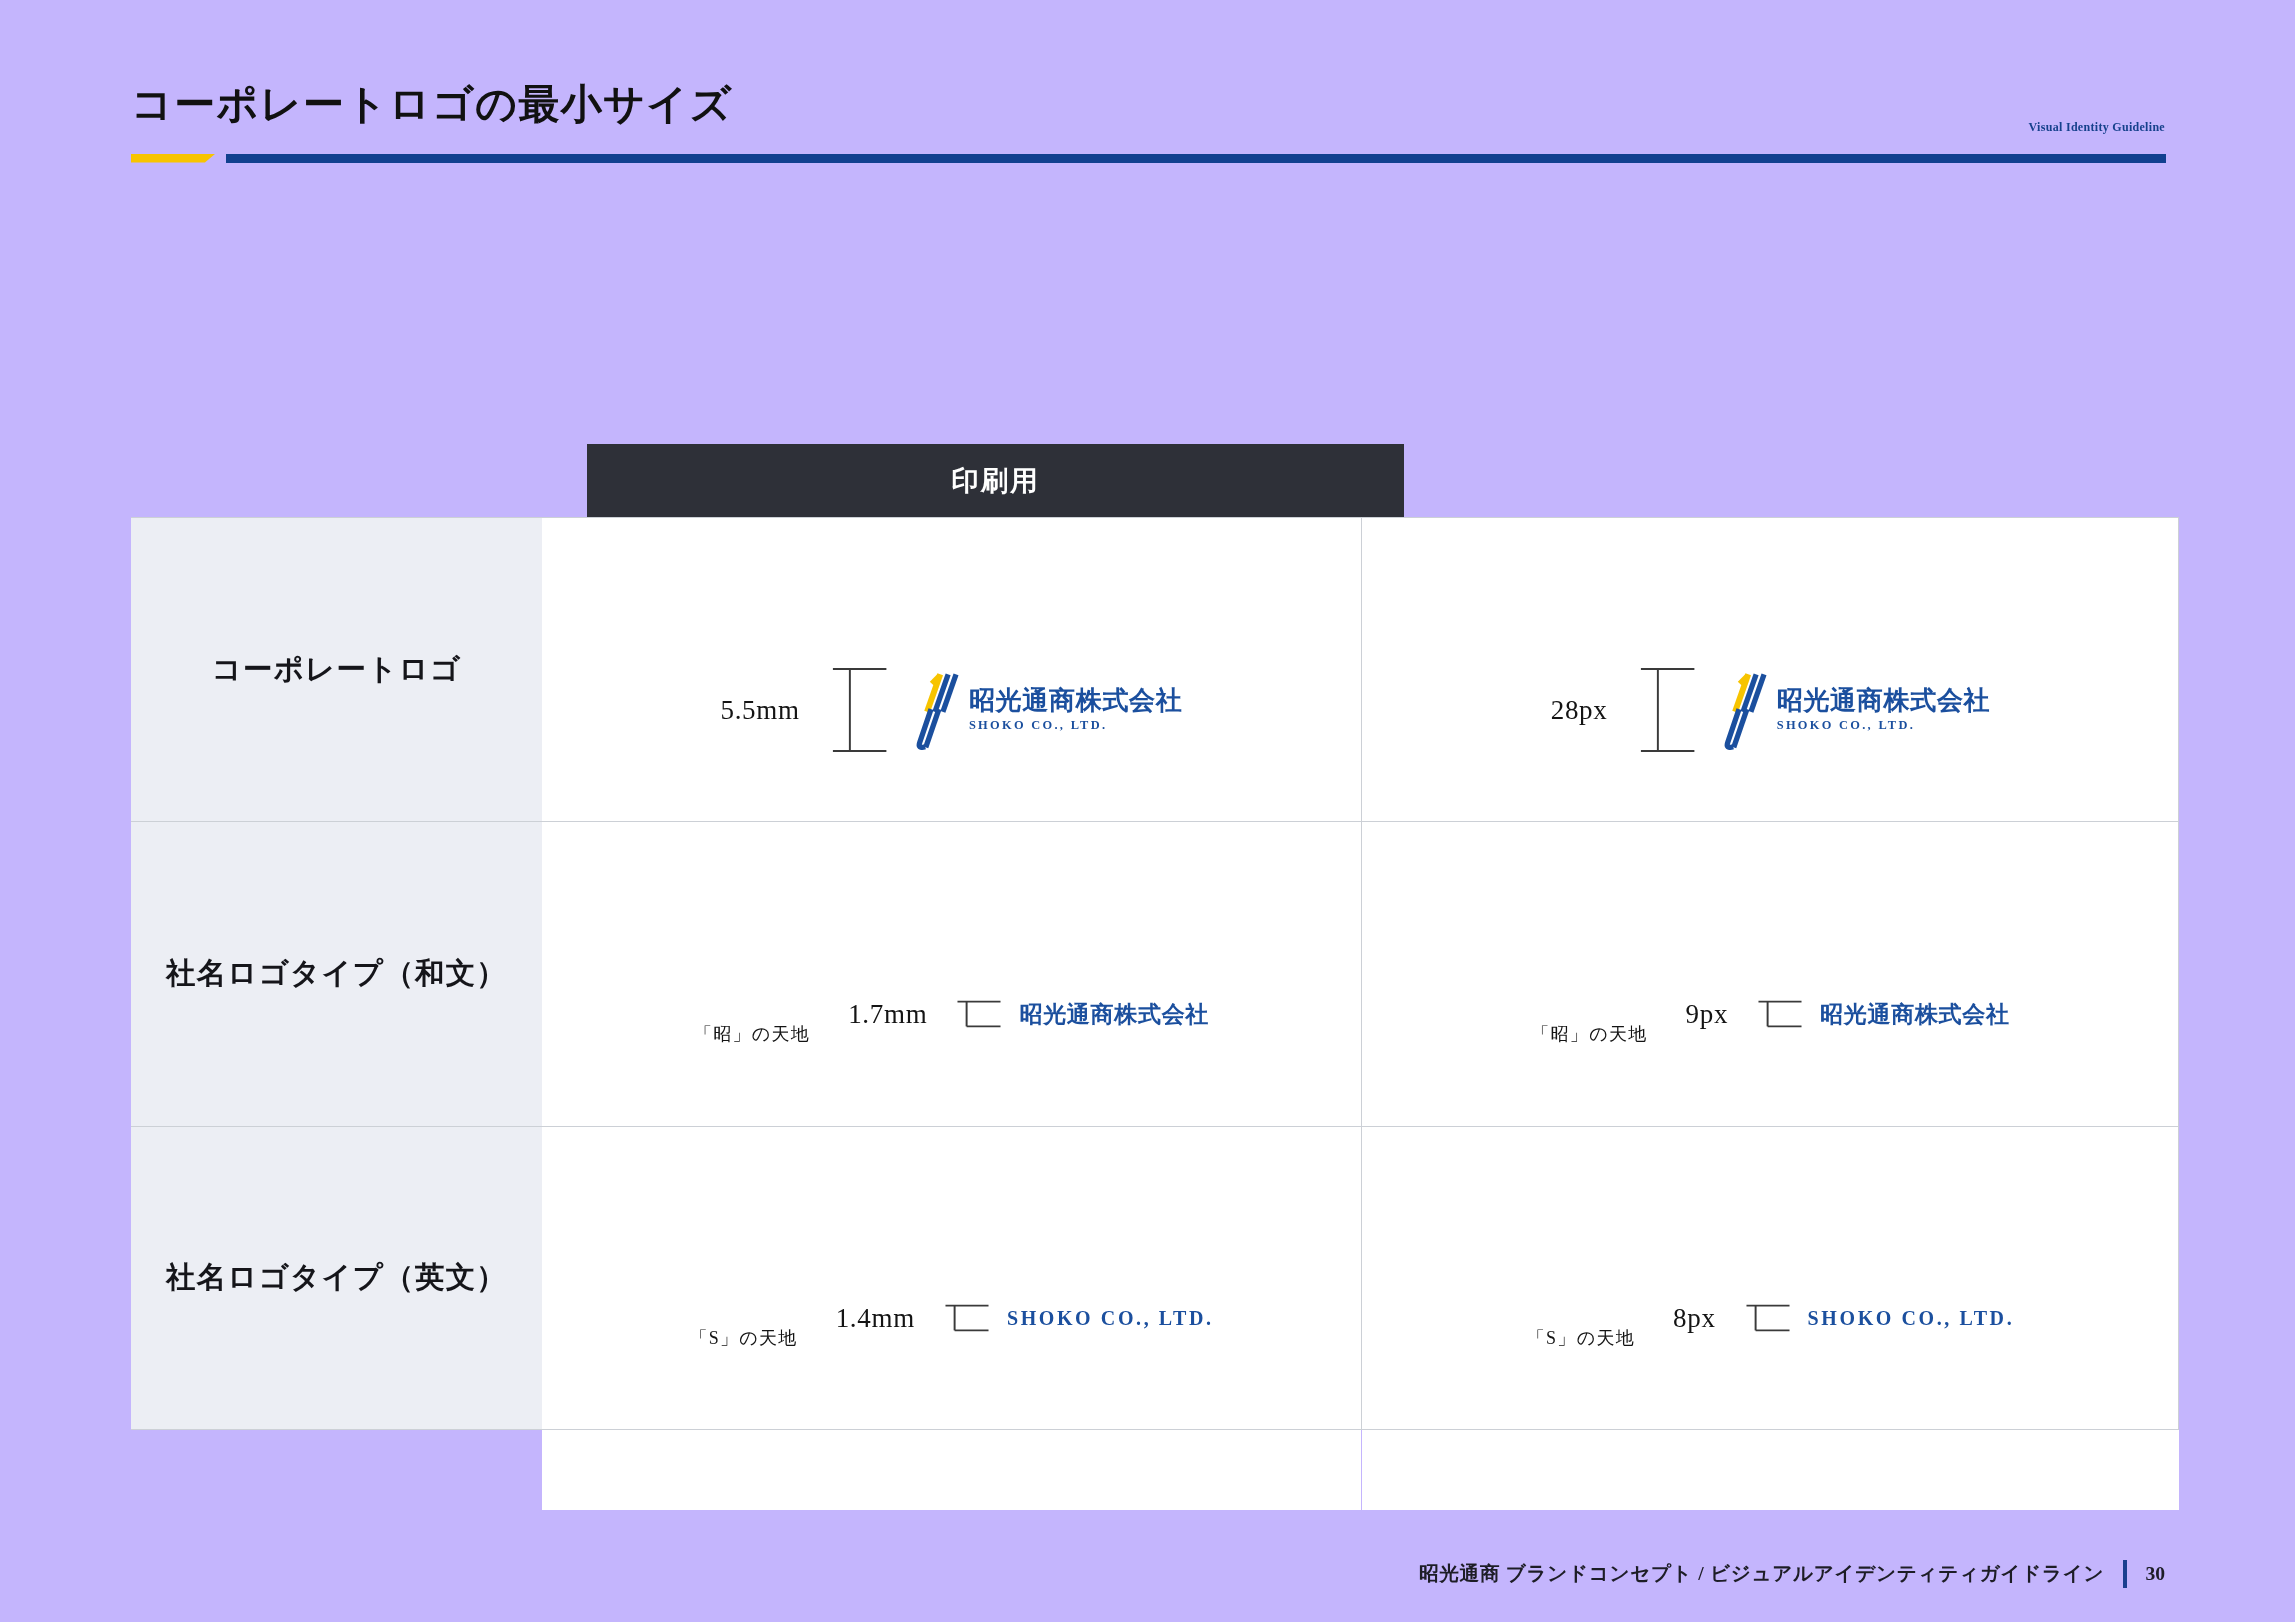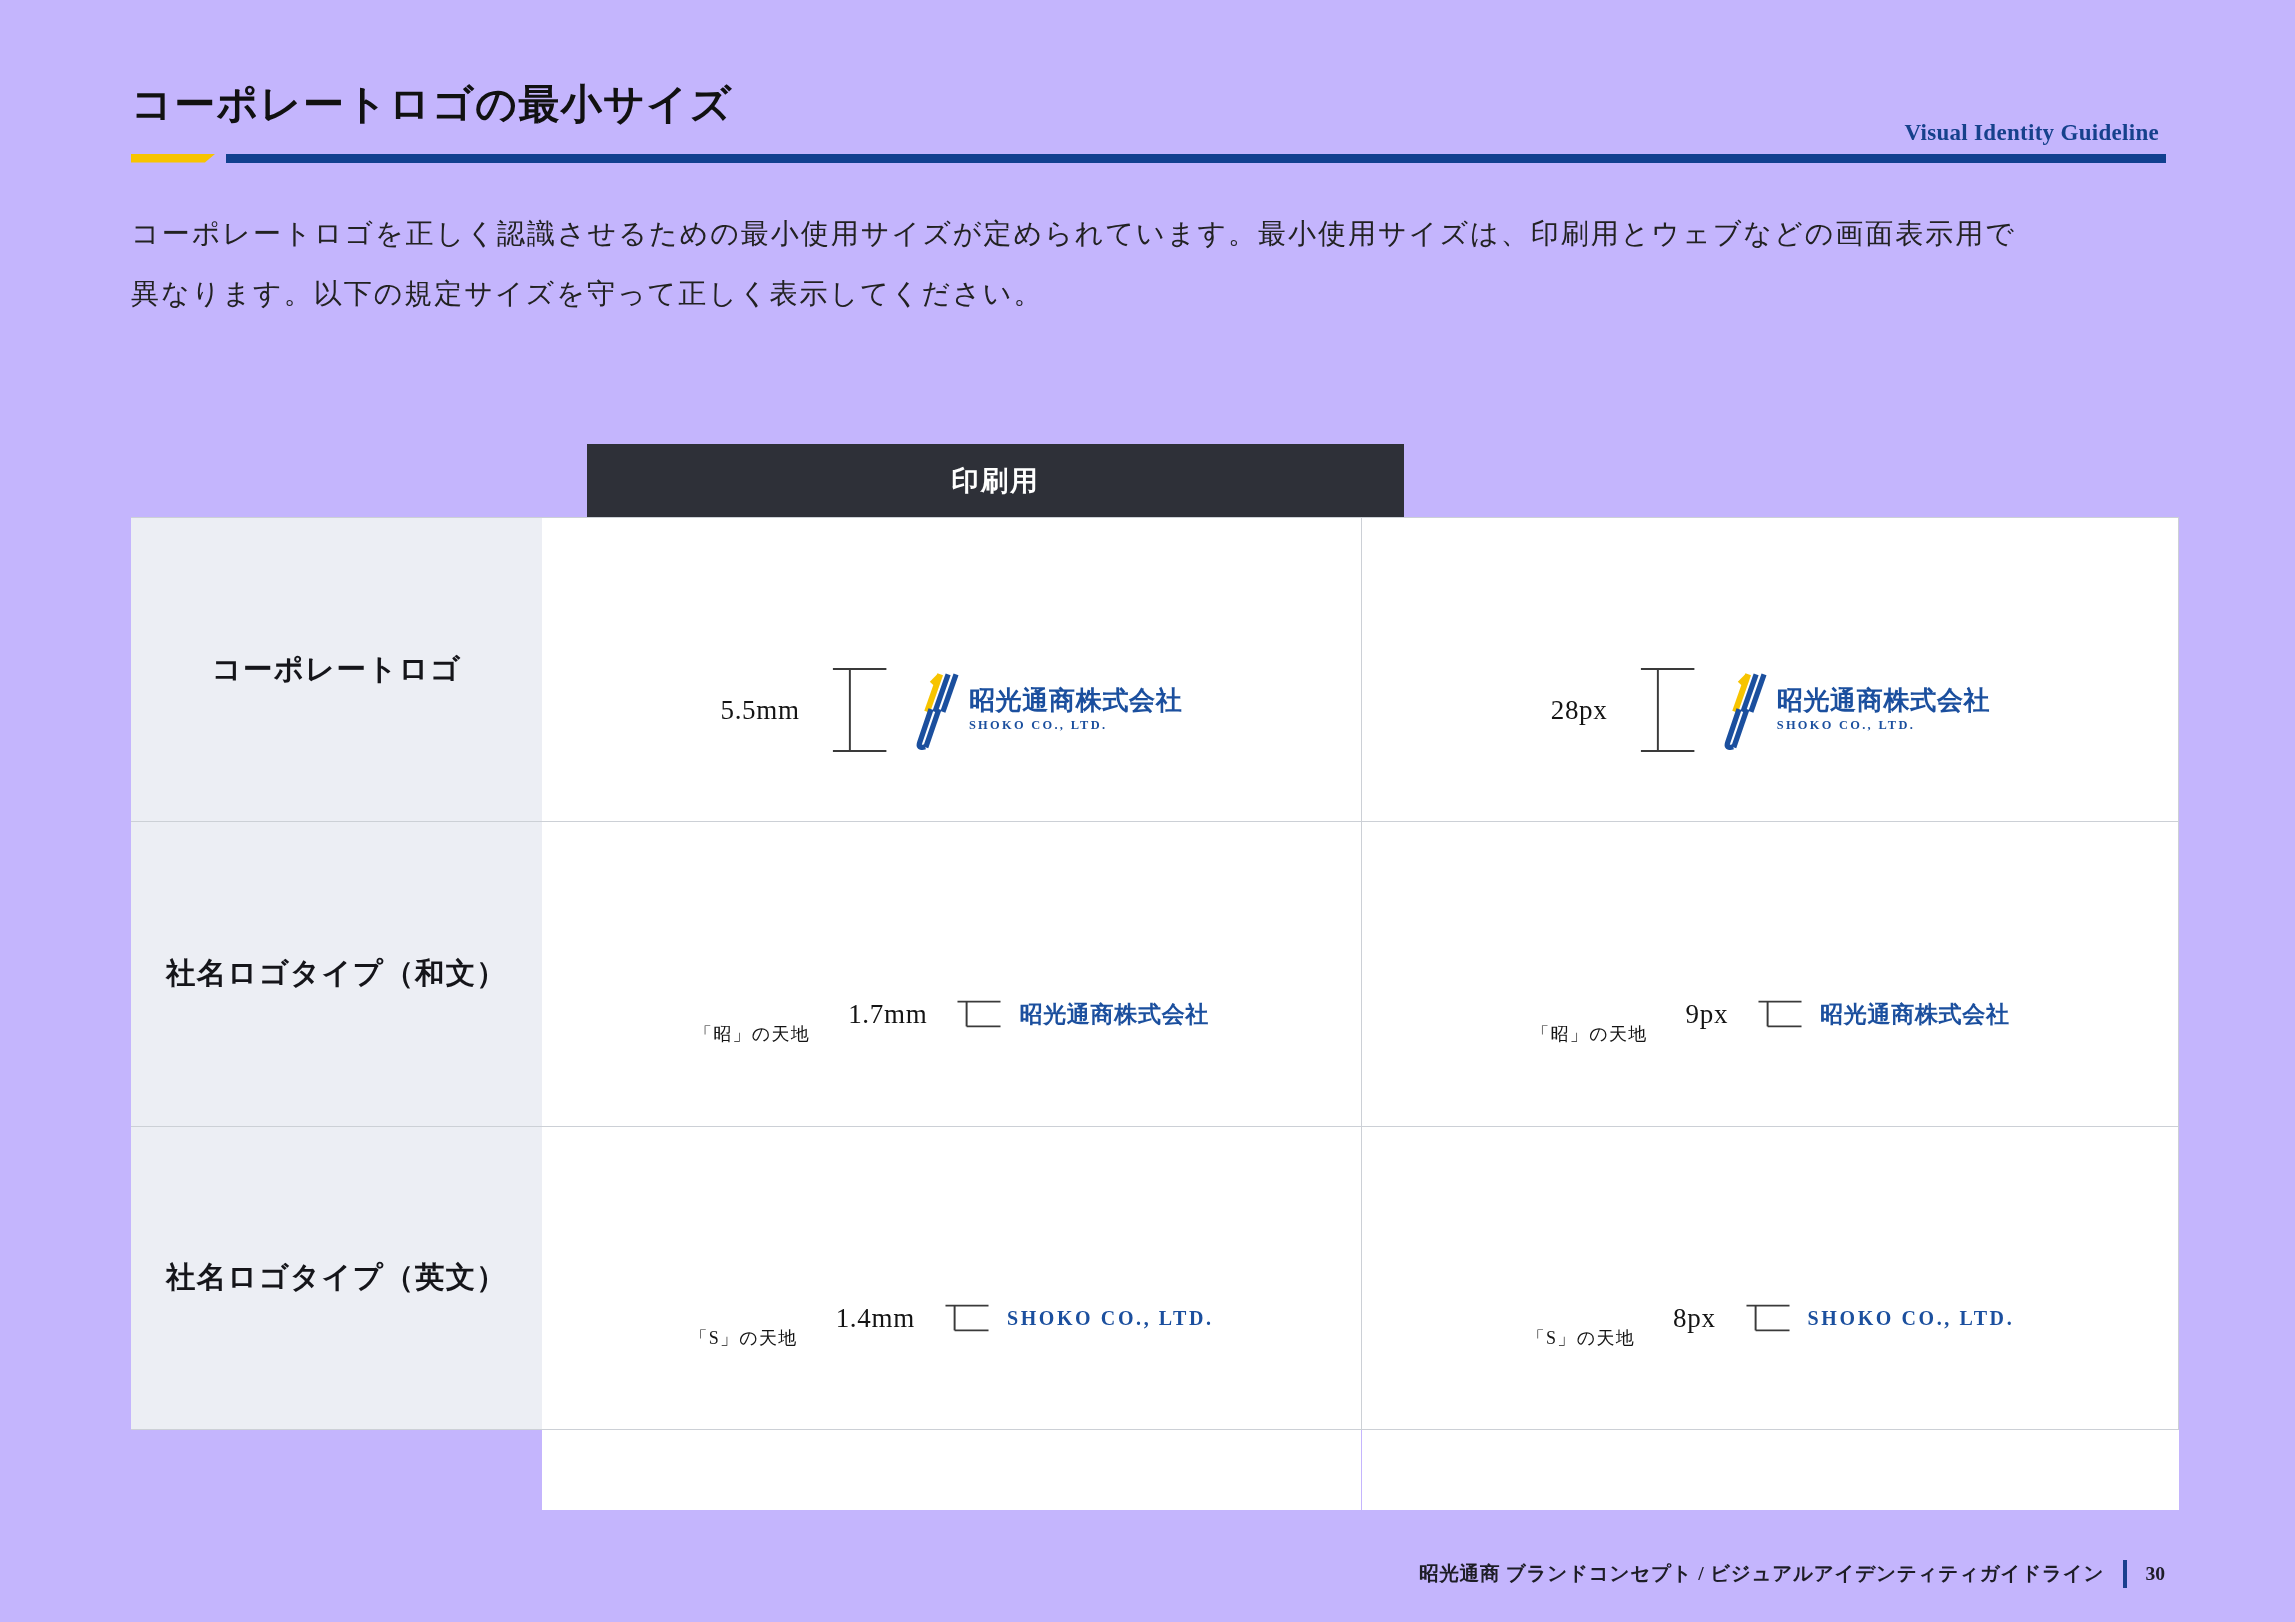--- a/index.html
+++ b/index.html
@@ -11,22 +11,22 @@
     color:#1f1f1f;
     overflow:hidden;
   }
   
   .page-title{
     position:absolute;left:131px;top:77px;
     font-size:41px;font-weight:700;color:#111111;
     letter-spacing:1.3px;margin:0;
   }
   .vig-label{
-    position:absolute;right:136px;top:120px;
-    font-size:23px;font-weight:700;color:#16418c;
+    position:absolute;right:130px;top:120px;
+    font-size:12px;font-weight:700;color:#16418c;
     letter-spacing:0.3px;
     text-align:center;
   }
   .rule-yellow{
     position:absolute;left:131px;top:154px;width:84px;height:8.5px;
     background:#f7c400;
     clip-path:polygon(0 0,100% 0,88% 100%,0 100%);
   }
   .rule-navy{
     position:absolute;left:226px;top:154px;width:1940px;height:8.5px;
@@ -87,21 +87,20 @@
 </head>
 <body>
 
 <div class="page">
 
   <h1 class="page-title">コーポレートロゴの最小サイズ</h1>
   <div class="vig-label">Visual Identity Guideline</div>
   <div class="rule-yellow"></div>
   <div class="rule-navy"></div>
 
-  <p class="intro"><span>コーポレートロゴを正しく認識させるための最小使用サイズが定められています。最小使用サイズは、印刷用とウェブなどの画面表示用で</span><br><span>異なります。以下の規定サイズを守って正しく表示してください。</span></p>
 
   <div class="th th-print">印刷用</div>
 
   <div class="row-label r1">コーポレートロゴ</div>
   <div class="row-label r2">社名ロゴタイプ（和文）</div>
   <div class="row-label r3">社名ロゴタイプ（英文）</div>
 
   <div class="cell cell-print r1">
     <div class="spec">
       <span class="size-text">5.5mm</span>

